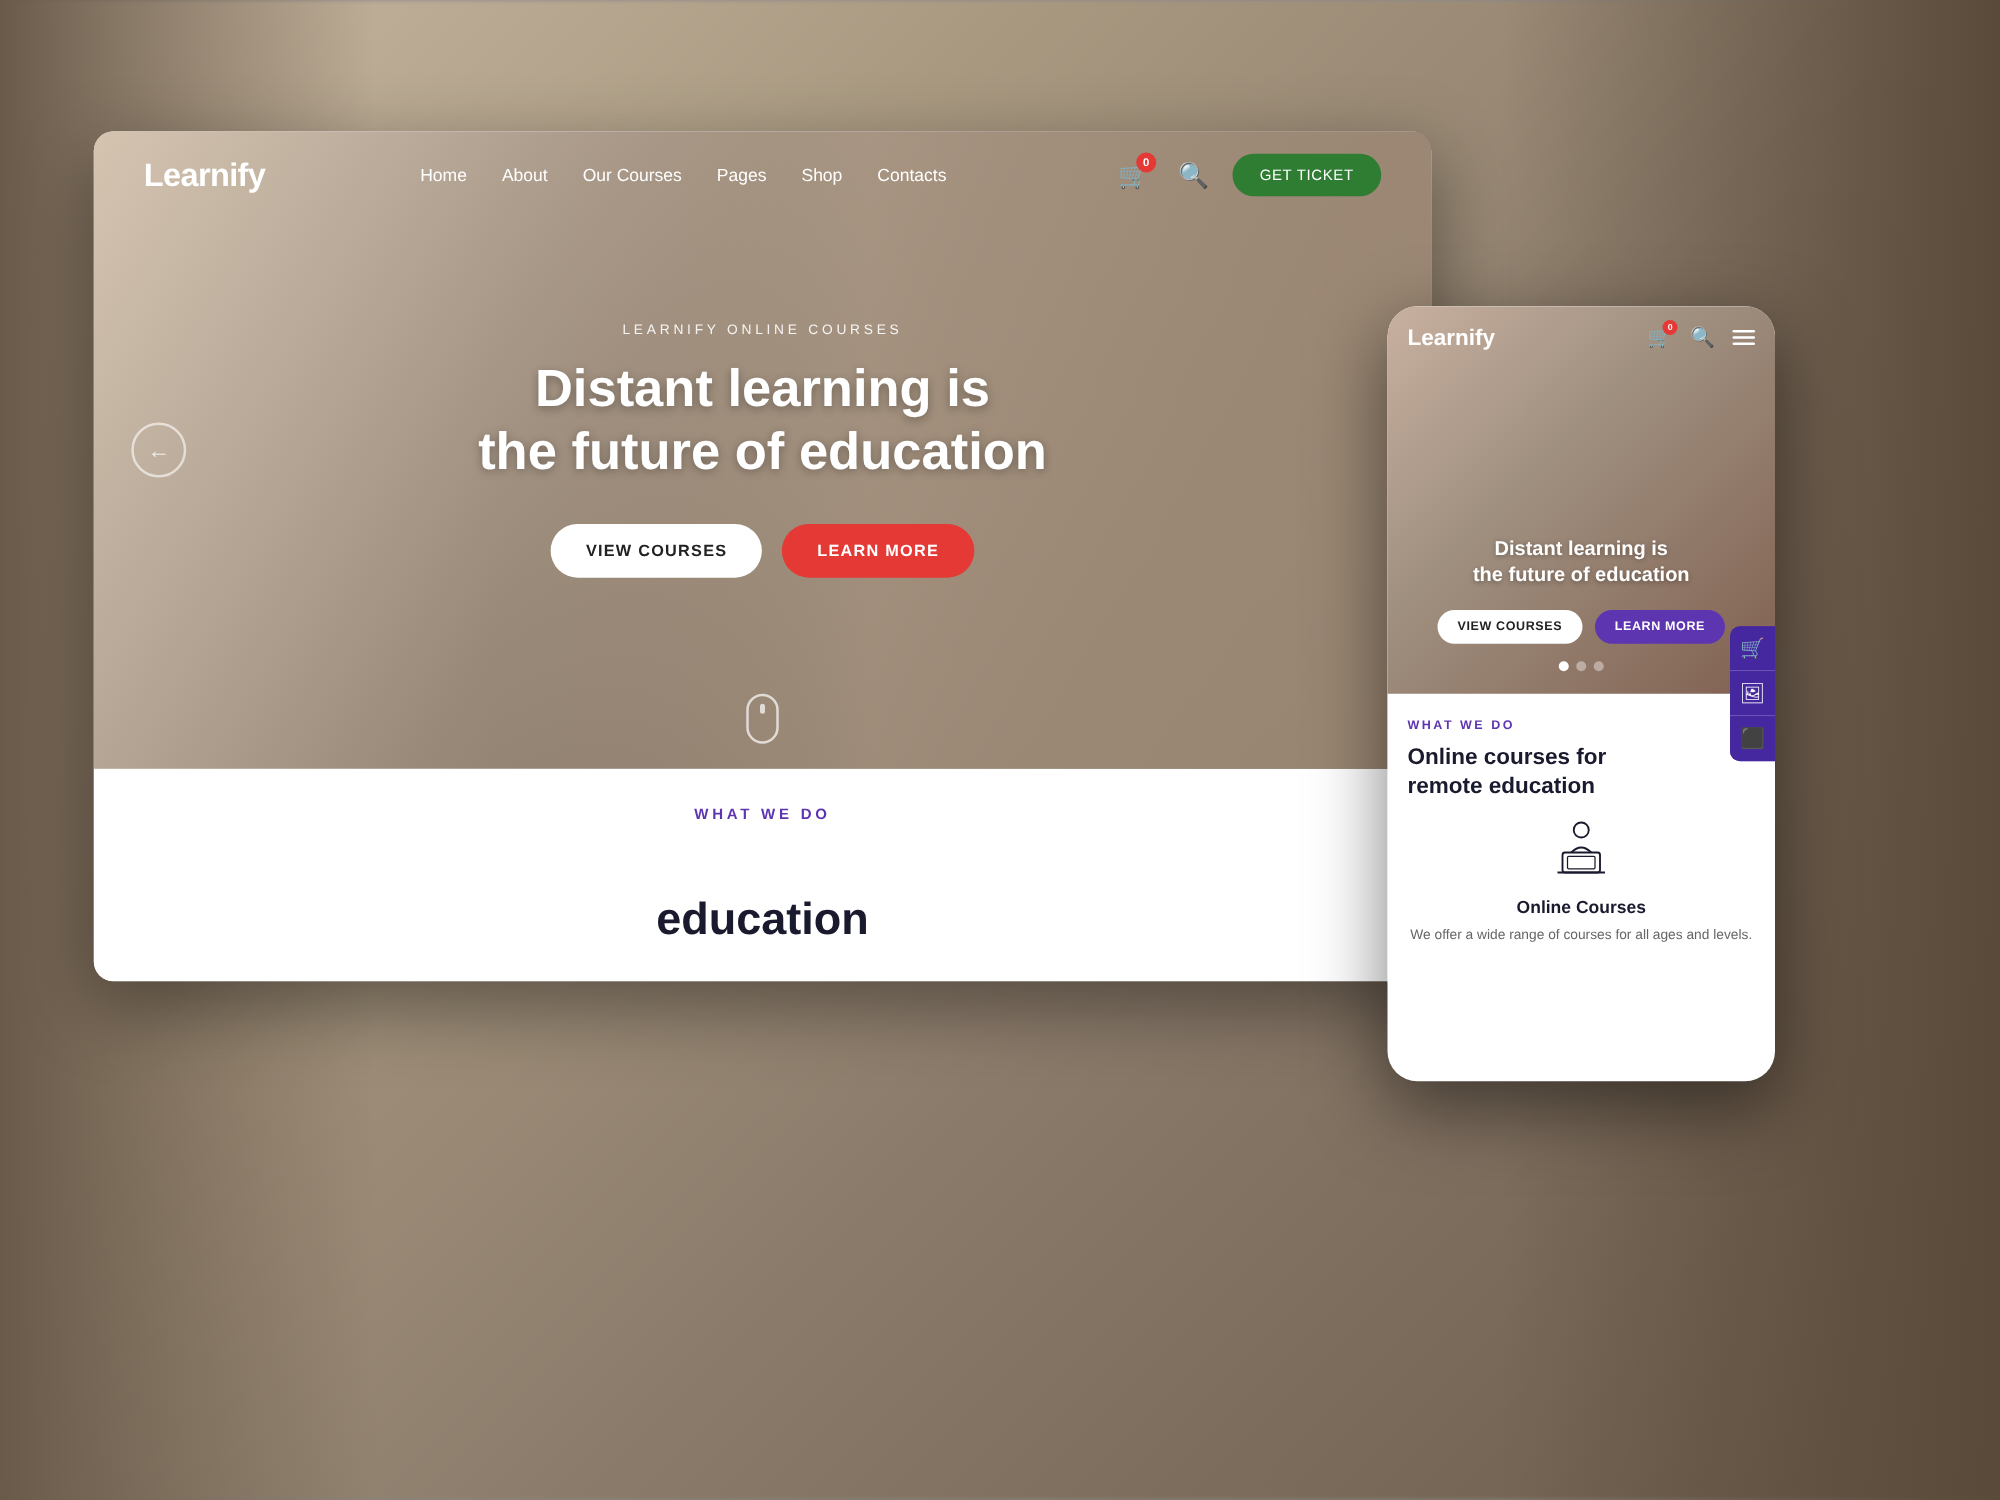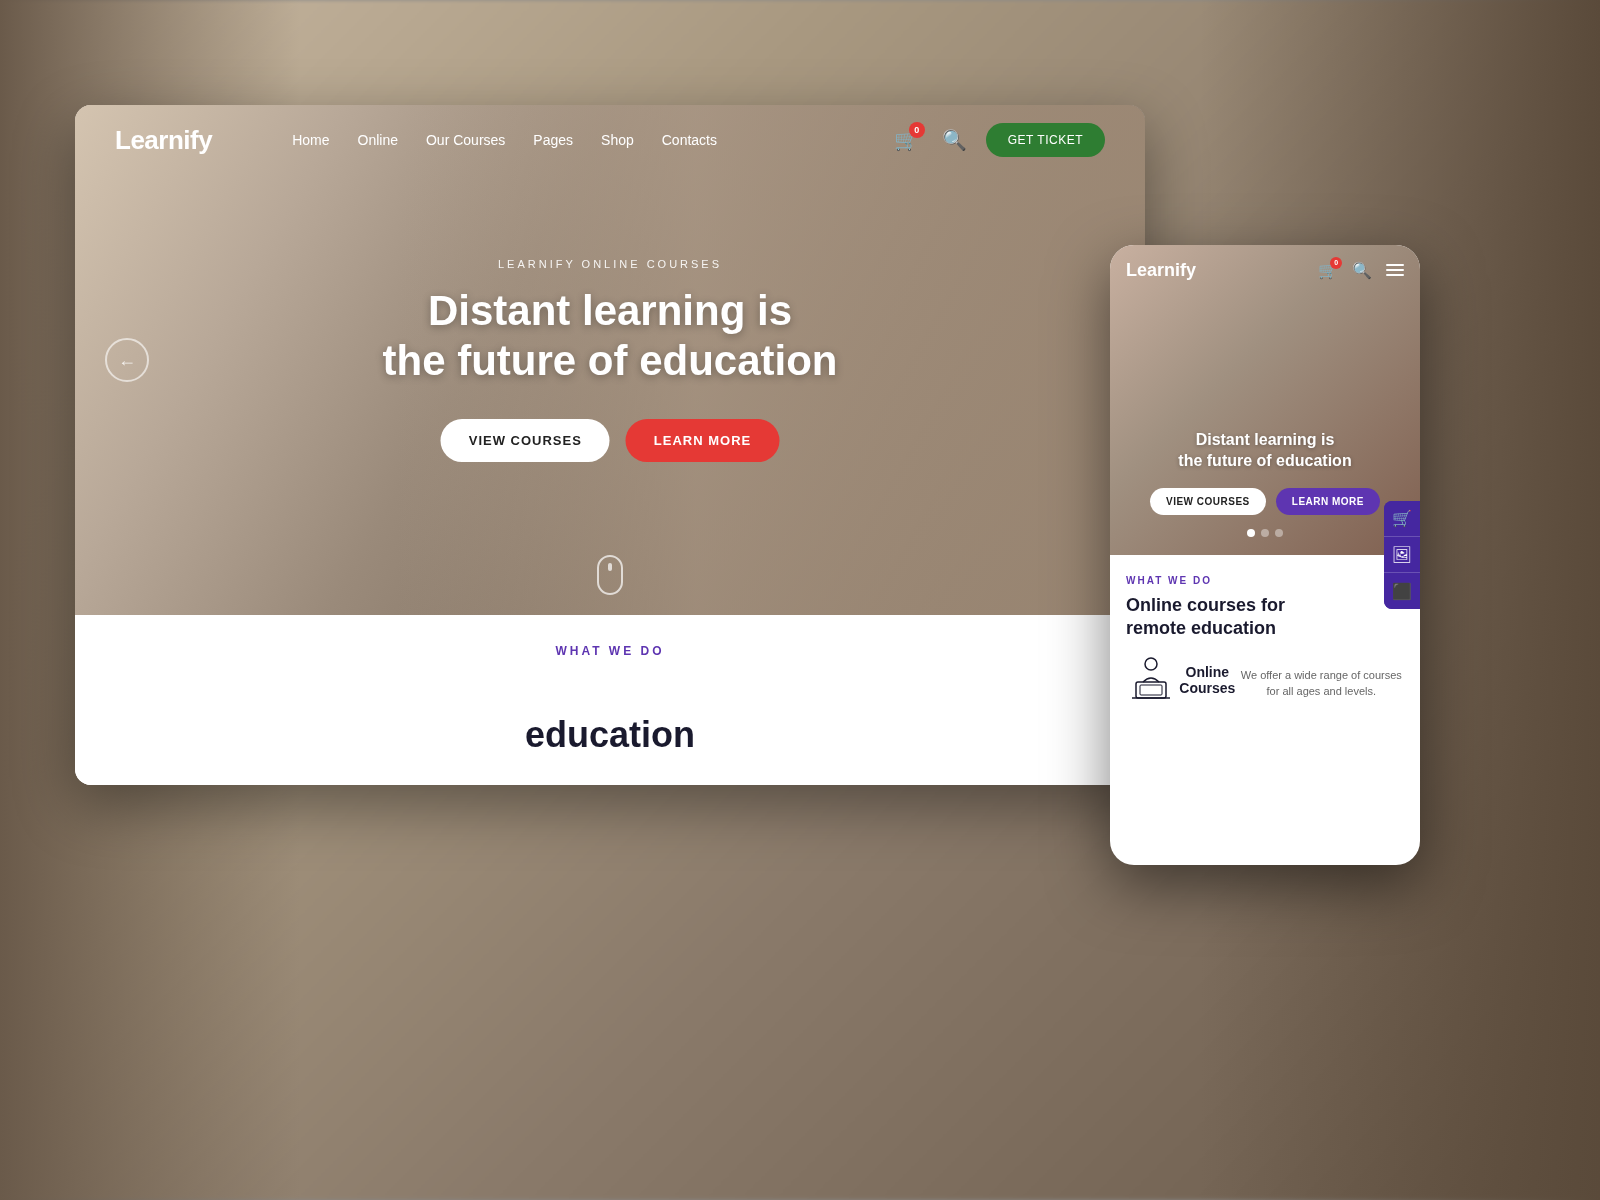--- a/index.html
+++ b/index.html
@@ -90,20 +90,21 @@
     }
 
     .nav-link {
       color: #fff;
       text-decoration: none;
       font-size: 14px;
       font-weight: 500;
     }
 
     .nav-link.active {
+      margin-left: 44px;
     }
 
     .nav-actions {
       display: flex;
       align-items: center;
       gap: 18px;
       margin-left: auto;
     }
 
     .nav-cart {
@@ -459,21 +460,21 @@
     .mobile-section-title {
       font-size: 18px;
       font-weight: 800;
       color: #1a1a2e;
       line-height: 1.3;
     }
 
     
     .mobile-course-card {
       display: flex;
-      flex-direction: row;
+      flex-direction: column;
       align-items: center;
       text-align: center;
       padding: 10px 0;
     }
 
     .course-icon {
       width: 56px;
       height: 56px;
       margin-bottom: 10px;
       display: flex;
@@ -555,21 +556,21 @@
 <div class="desktop-mockup">
 
   <div class="desktop-hero">
     <div class="desktop-hero-bg"></div>
     <div class="person-desktop"></div>
 
     <nav class="desktop-nav">
       <span class="nav-logo">Learnify</span>
       <div class="nav-links">
         <a class="nav-link active">Home</a>
-        <a class="nav-link">Online</a>
+        <a class="nav-link">About</a>
         <a class="nav-link">Our Courses</a>
         <a class="nav-link">Pages</a>
         <a class="nav-link">Shop</a>
         <a class="nav-link">Contacts</a>
       </div>
       <div class="nav-actions">
         <div class="nav-cart">
           <span class="cart-icon">🛒</span>
           <span class="cart-badge">0</span>
         </div>

